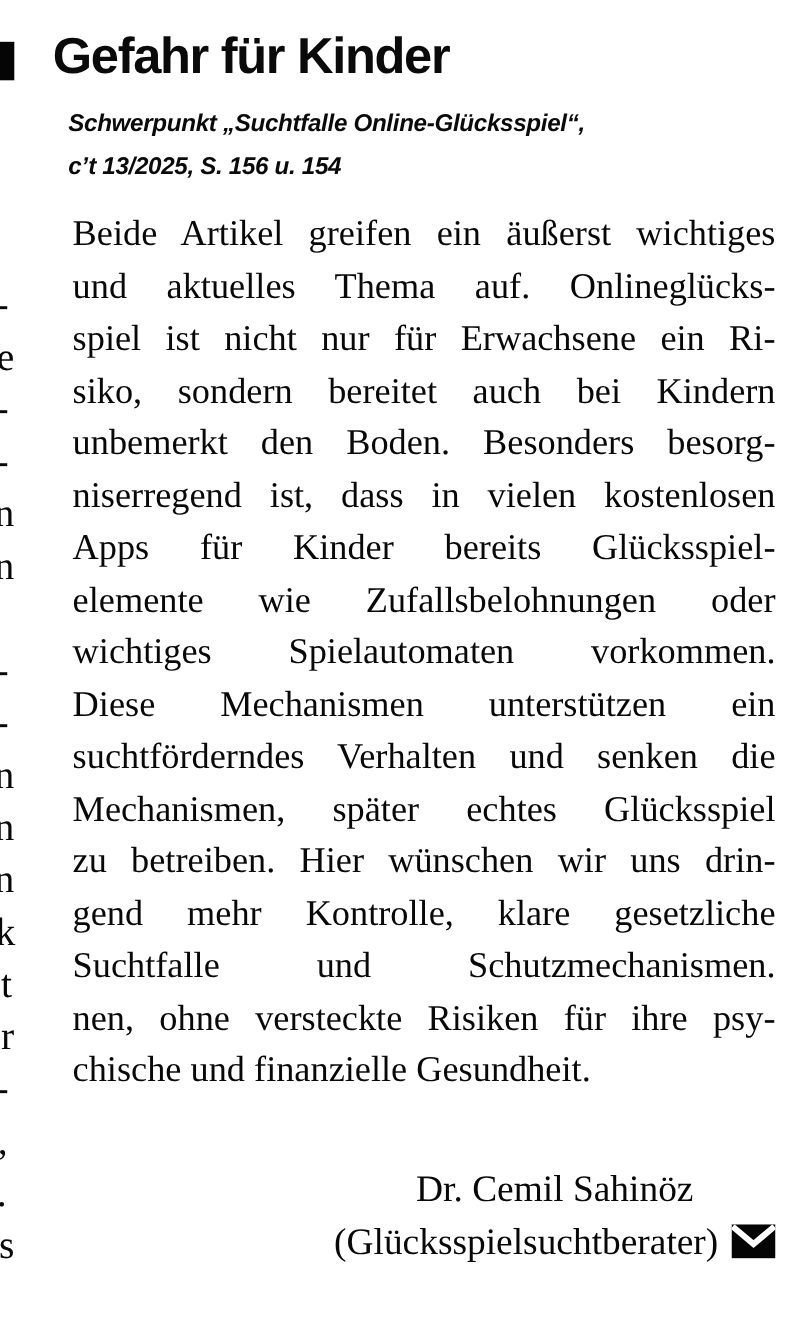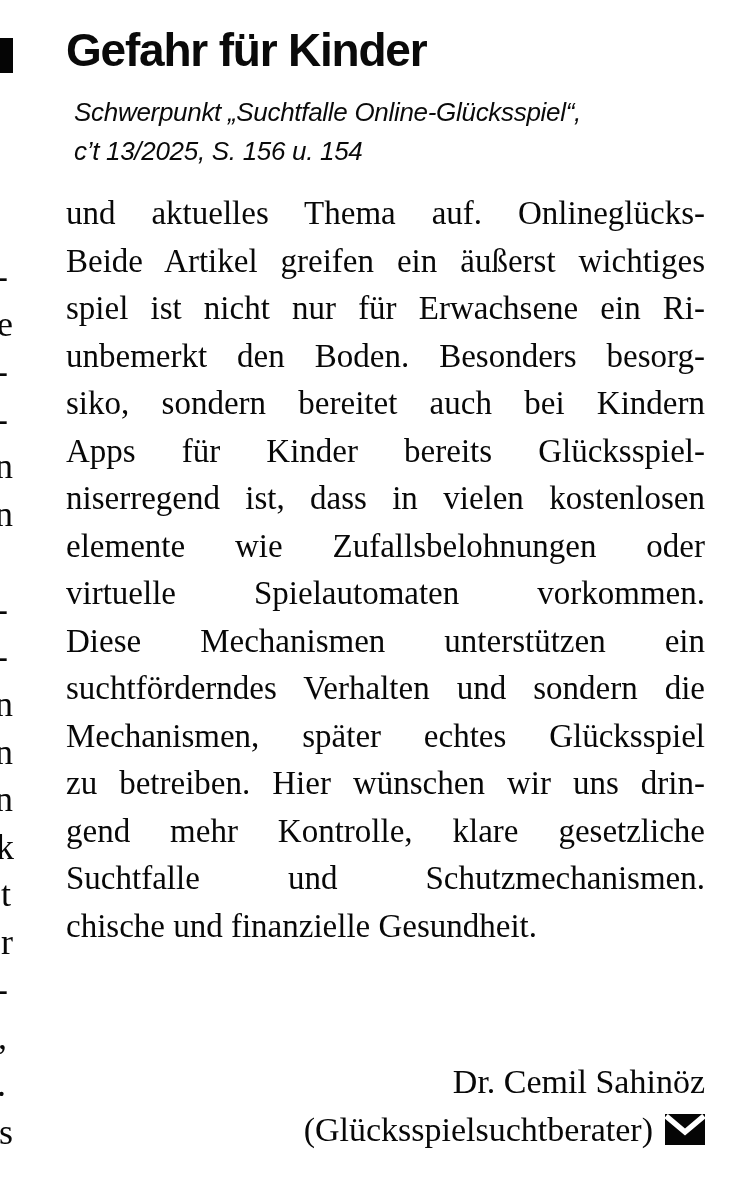--- a/index.html
+++ b/index.html
@@ -16,39 +16,39 @@
   .marker-square {
     position: absolute;
     left: -18px; top: 38px;
     width: 31px; height: 35px;
     background: #050505;
   }
 
   
   .title {
     position: absolute;
-    left: 66px; top: 24px;
+    left: 48px; top: 24px;
     margin: 0;
     font-family: "Liberation Sans", sans-serif;
     font-weight: 700;
     font-size: 46px;
     line-height: 52px;
     letter-spacing: -1.2px;
     color: #0a0a0a;
     white-space: nowrap;
   }
 
   
   .subtitle {
     position: absolute;
-    left: 74px; top: 93px;
+    left: 62px; top: 93px;
     font-family: "Liberation Sans", sans-serif;
-    font-weight: 400;
+    font-weight: 700;
     font-style: italic;
-    font-size: 26px;
+    font-size: 22px;
     line-height: 38.5px;
     letter-spacing: -0.3px;
     color: #0a0a0a;
     white-space: nowrap;
   }
 
   
   .body-text {
     position: absolute;
     left: 66px; top: 190px;
@@ -66,21 +66,21 @@
   }
   .bline.last {
     text-align: right;
     text-align-last: left;
   }
 
   
   .signature {
     position: absolute;
     right: 33px; top: 1058px;
-    text-align: right;
+    text-align: center;
     font-family: "Liberation Serif", "DejaVu Serif", serif;
     font-size: 34px;
     line-height: 48px;
     color: #080808;
     white-space: nowrap;
   }
   .sig-role-row { display: block; font-family: Liberation Serif, serif; }
   .email-icon {
     display: inline-block;
     vertical-align: -4px;
@@ -107,35 +107,36 @@
   <div class="marker-square"></div>
 
   <h1 class="title">Gefahr für Kinder</h1>
 
   <div class="subtitle">
     <div>Schwerpunkt „Suchtfalle Online-Glücksspiel“,</div>
     <div>c’t 13/2025, S. 156 u. 154</div>
   </div>
 
   <div class="body-text">
+    <div class="bline">Beide Artikel greifen ein äußerst wichtiges</div>
     <div class="bline">und aktuelles Thema auf. Onlineglücks-</div>
-    <div class="bline">Beide Artikel greifen ein äußerst wichtiges</div>
     <div class="bline">spiel ist nicht nur für Erwachsene ein Ri-</div>
+    <div class="bline">siko, sondern bereitet auch bei Kindern</div>
     <div class="bline">unbemerkt den Boden. Besonders besorg-</div>
-    <div class="bline">siko, sondern bereitet auch bei Kindern</div>
+    <div class="bline">niserregend ist, dass in vielen kostenlosen</div>
     <div class="bline">Apps für Kinder bereits Glücksspiel-</div>
-    <div class="bline">niserregend ist, dass in vielen kostenlosen</div>
     <div class="bline">elemente wie Zufallsbelohnungen oder</div>
-    <div class="bline">virtuelle Spielautomaten vorkommen.</div>
+    <div class="bline">wichtiges Spielautomaten vorkommen.</div>
     <div class="bline">Diese Mechanismen unterstützen ein</div>
-    <div class="bline">suchtförderndes Verhalten und sondern die</div>
+    <div class="bline">suchtförderndes Verhalten und senken die</div>
     <div class="bline">Mechanismen, später echtes Glücksspiel</div>
     <div class="bline">zu betreiben. Hier wünschen wir uns drin-</div>
     <div class="bline">gend mehr Kontrolle, klare gesetzliche</div>
     <div class="bline">Suchtfalle und Schutzmechanismen.</div>
+    <div class="bline">nen, ohne versteckte Risiken für ihre psy-</div>
     <div class="bline last">chische und finanzielle Gesundheit.</div>
   </div>
 
   <div class="signature">
     <div>Dr. Cemil Sahinöz</div>
     <div class="sig-role-row">
       <span>(Glücksspielsuchtberater)</span><svg class="email-icon" width="40" height="31" viewBox="0 0 40 31" aria-hidden="true">
         <rect x="0" y="0" width="40" height="31" fill="#050505"></rect>
         <path d="M 1 2 L 20 18 L 39 2" fill="none" stroke="#ffffff" stroke-width="5.5"></path>
       </svg>

